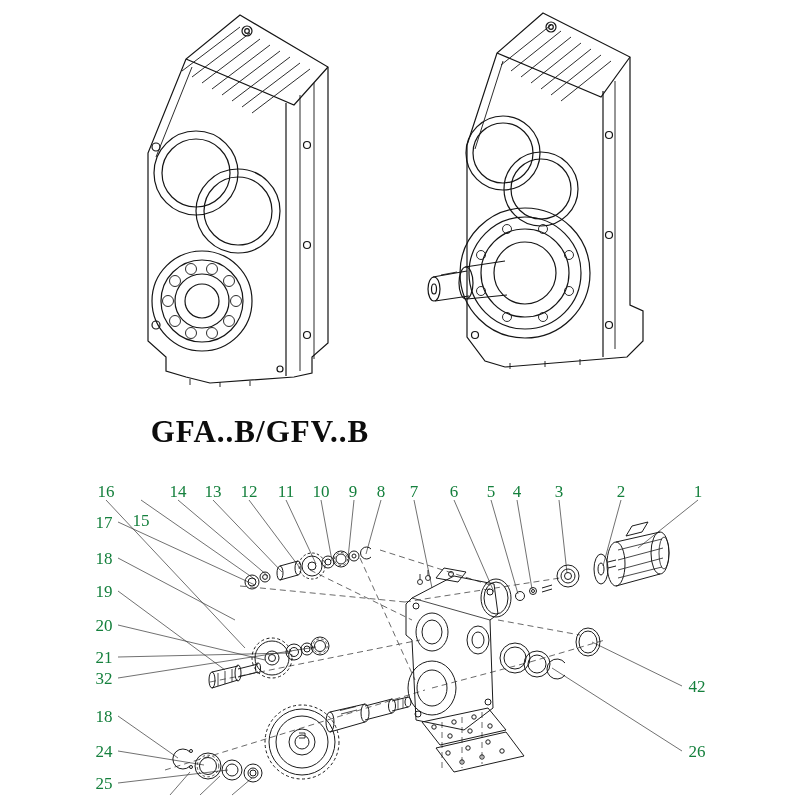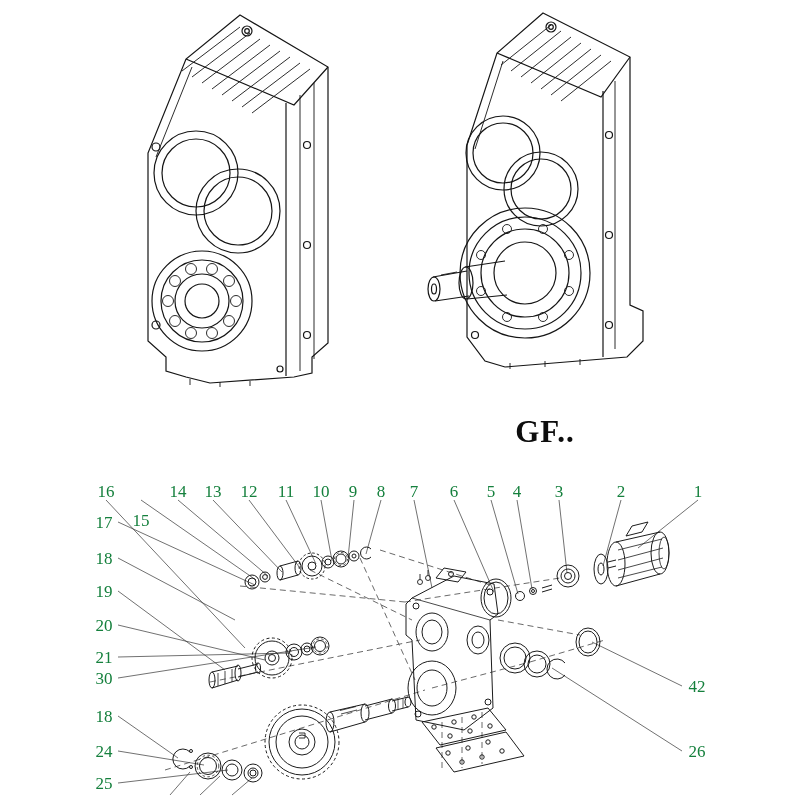--- a/index.html
+++ b/index.html
@@ -136,21 +136,21 @@
         <ellipse cx="29" cy="284" rx="6" ry="12"></ellipse>
         <ellipse cx="29" cy="284" rx="2.5" ry="5"></ellipse>
         <line x1="36" y1="270" x2="52" y2="267" stroke-width="0.9"></line>
       </g>
 
       <circle cx="70" cy="330" r="3.5"></circle>
       <path d="M105,358 L105,364 M140,356 L140,362 M175,354 L175,360" stroke-width="0.9"></path>
     </g>
   </svg>
 
-  <div class="caption" style="left:455px;top:414px;width:180px">GF..</div>
+  <div class="caption" style="left:115px;top:414px;width:290px">GFA..B/GFV..B</div>
 
   <svg style="left:60px;top:470px" width="700" height="325" viewBox="0 0 700 325">
 
     <g stroke="#333" stroke-width="0.7">
       <line x1="46" y1="30" x2="185" y2="178"></line>
       <line x1="81" y1="30" x2="196" y2="110"></line>
       <line x1="118" y1="30" x2="208" y2="106"></line>
       <line x1="153" y1="30" x2="222" y2="102"></line>
       <line x1="189" y1="30" x2="240" y2="98"></line>
       <line x1="226" y1="30" x2="256" y2="94"></line>
@@ -380,21 +380,21 @@
   <span class="plabel" style="left:517px;top:491px">4</span>
   <span class="plabel" style="left:559px;top:491px">3</span>
   <span class="plabel" style="left:621px;top:491px">2</span>
   <span class="plabel" style="left:698px;top:491px">1</span>
 
   <span class="plabel" style="left:104px;top:522px">17</span>
   <span class="plabel" style="left:104px;top:558px">18</span>
   <span class="plabel" style="left:104px;top:591px">19</span>
   <span class="plabel" style="left:104px;top:625px">20</span>
   <span class="plabel" style="left:104px;top:657px">21</span>
-  <span class="plabel" style="left:104px;top:678px">30</span>
+  <span class="plabel" style="left:104px;top:678px">32</span>
   <span class="plabel" style="left:104px;top:716px">18</span>
   <span class="plabel" style="left:104px;top:751px">24</span>
   <span class="plabel" style="left:104px;top:783px">25</span>
 
   <span class="plabel" style="left:697px;top:686px">42</span>
   <span class="plabel" style="left:697px;top:751px">26</span>
 
 </div>
 
 </body></html>

